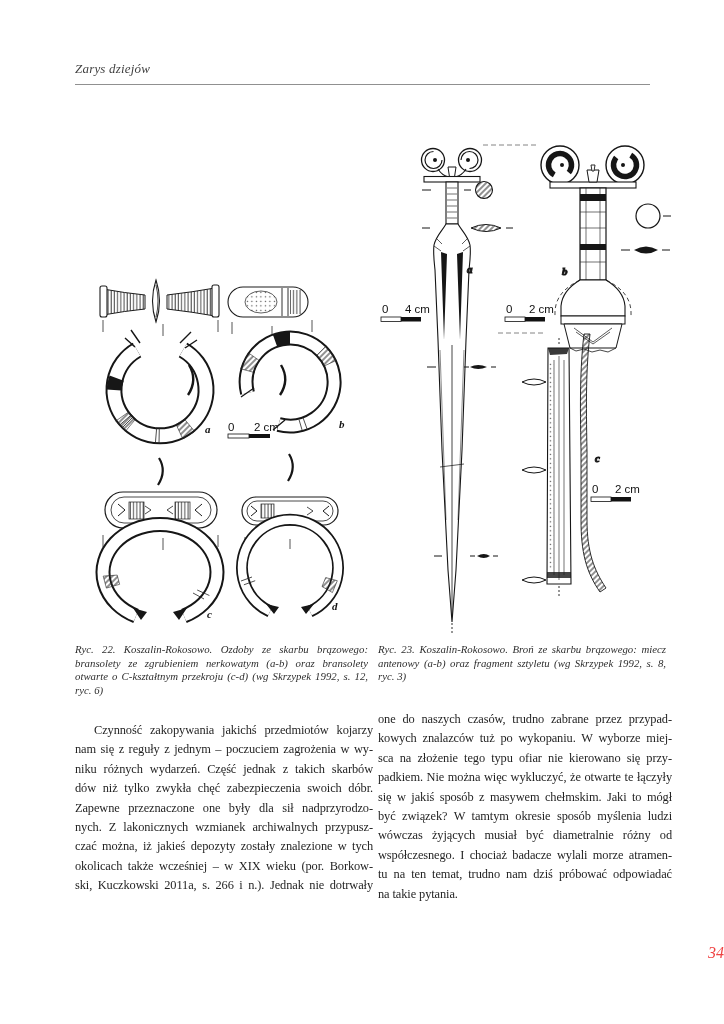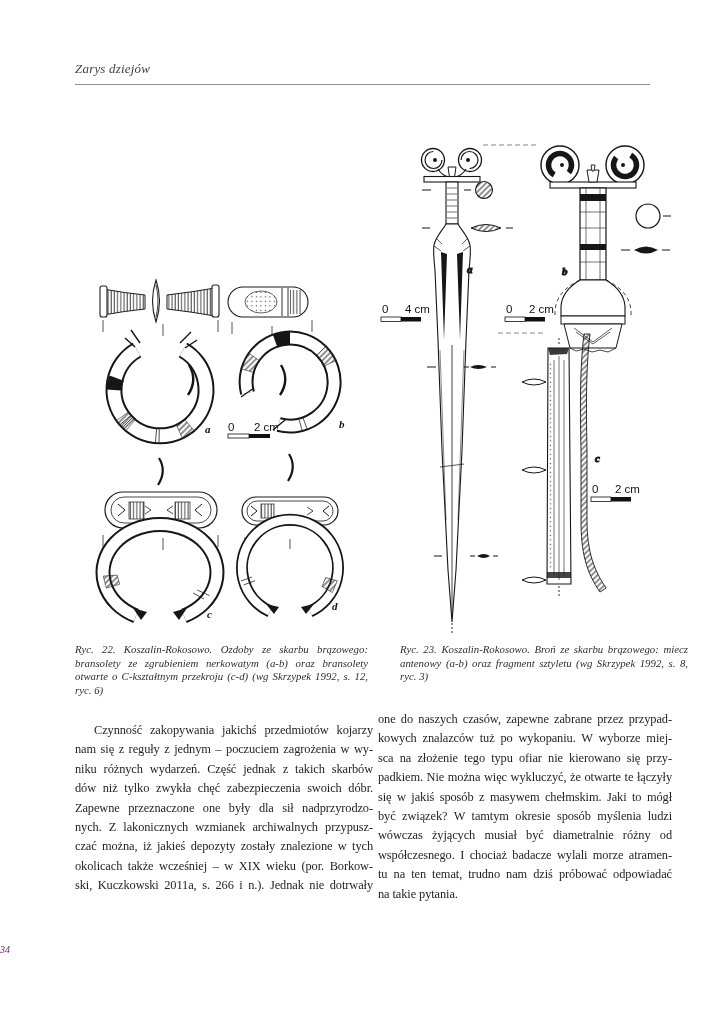--- a/index.html
+++ b/index.html
@@ -7,30 +7,30 @@
         font-family:"Liberation Serif","DejaVu Serif",serif;color:#222;}
   .header-title{position:absolute;left:75px;top:61px;font-style:italic;font-size:13px;
         color:#3f3f3f;letter-spacing:.2px;}
   .header-rule{position:absolute;left:75px;top:84px;width:575px;height:1px;background:#909090;}
   .fig{position:absolute;}
   #fig22{left:75px;top:120px;}
   #fig23{left:378px;top:120px;}
   .caption{position:absolute;top:643px;font-style:italic;font-size:10.8px;line-height:13.6px;
         text-align:justify;color:#2e2e2e;}
   #cap22{left:75px;width:293px;}
-  #cap23{left:400px;width:288px;}
+  #cap23{left:378px;width:288px;}
   .col{position:absolute;top:710px;font-size:12.4px;line-height:19.4px;color:#1f1f1f;
         letter-spacing:-0.1px;}
   #colL{left:75px;width:298px;margin-top:11px;}
   #colR{left:378px;width:294px;}
   .tl{text-align:justify;text-align-last:justify;height:19.4px;overflow:hidden;}
   .tl.first-indent{text-indent:19px;}
   .tl.ragged{text-align-last:left;}
-  .pagenum{position:absolute;left:0;right:0;top:944px;text-align:left;font-style:italic;
-        font-size:10px;color:#701a75;}
+  .pagenum{position:absolute;left:0;right:0;top:944px;text-align:right;font-style:italic;
+        font-size:16px;color:#ef4444;}
   svg .lbl{font-family:"Liberation Serif",serif;font-size:11px;font-style:italic;font-weight:bold;fill:#111;}
   svg .scl{font-family:"Liberation Sans",sans-serif;font-size:11.5px;fill:#111;}
 </style>
 </head>
 <body>
 
 <div class="page">
 
   <div class="header-title">Zarys dziejów</div>
   <div class="header-rule"></div>
@@ -274,21 +274,21 @@
       <div class="tl">nam się z reguły z jednym – poczuciem zagrożenia w wy-</div>
       <div class="tl">niku różnych wydarzeń. Część jednak z takich skarbów</div>
       <div class="tl">dów niż tylko zwykła chęć zabezpieczenia swoich dóbr.</div>
       <div class="tl">Zapewne przeznaczone one były dla sił nadprzyrodzo-</div>
       <div class="tl">nych. Z lakonicznych wzmianek archiwalnych przypusz-</div>
       <div class="tl">czać można, iż jakieś depozyty zostały znalezione w tych</div>
       <div class="tl">okolicach także wcześniej – w XIX wieku (por. Borkow-</div>
       <div class="tl">ski, Kuczkowski 2011a, s. 266 i n.). Jednak nie dotrwały</div>
     </div>
   <div class="col" id="colR">
-      <div class="tl">one do naszych czasów, zapewne zabrane przez przypad-</div>
+      <div class="tl">one do naszych czasów, trudno zabrane przez przypad-</div>
       <div class="tl">kowych znalazców tuż po wykopaniu. W wyborze miej-</div>
       <div class="tl">sca na złożenie tego typu ofiar nie kierowano się przy-</div>
       <div class="tl">padkiem. Nie można więc wykluczyć, że otwarte te łączyły</div>
       <div class="tl">się w jakiś sposób z masywem chełmskim. Jaki to mógł</div>
       <div class="tl">być związek? W tamtym okresie sposób myślenia ludzi</div>
       <div class="tl">wówczas żyjących musiał być diametralnie różny od</div>
       <div class="tl">współczesnego. I chociaż badacze wylali morze atramen-</div>
       <div class="tl">tu na ten temat, trudno nam dziś próbować odpowiadać</div>
       <div class="tl ragged">na takie pytania.</div>
     </div>

